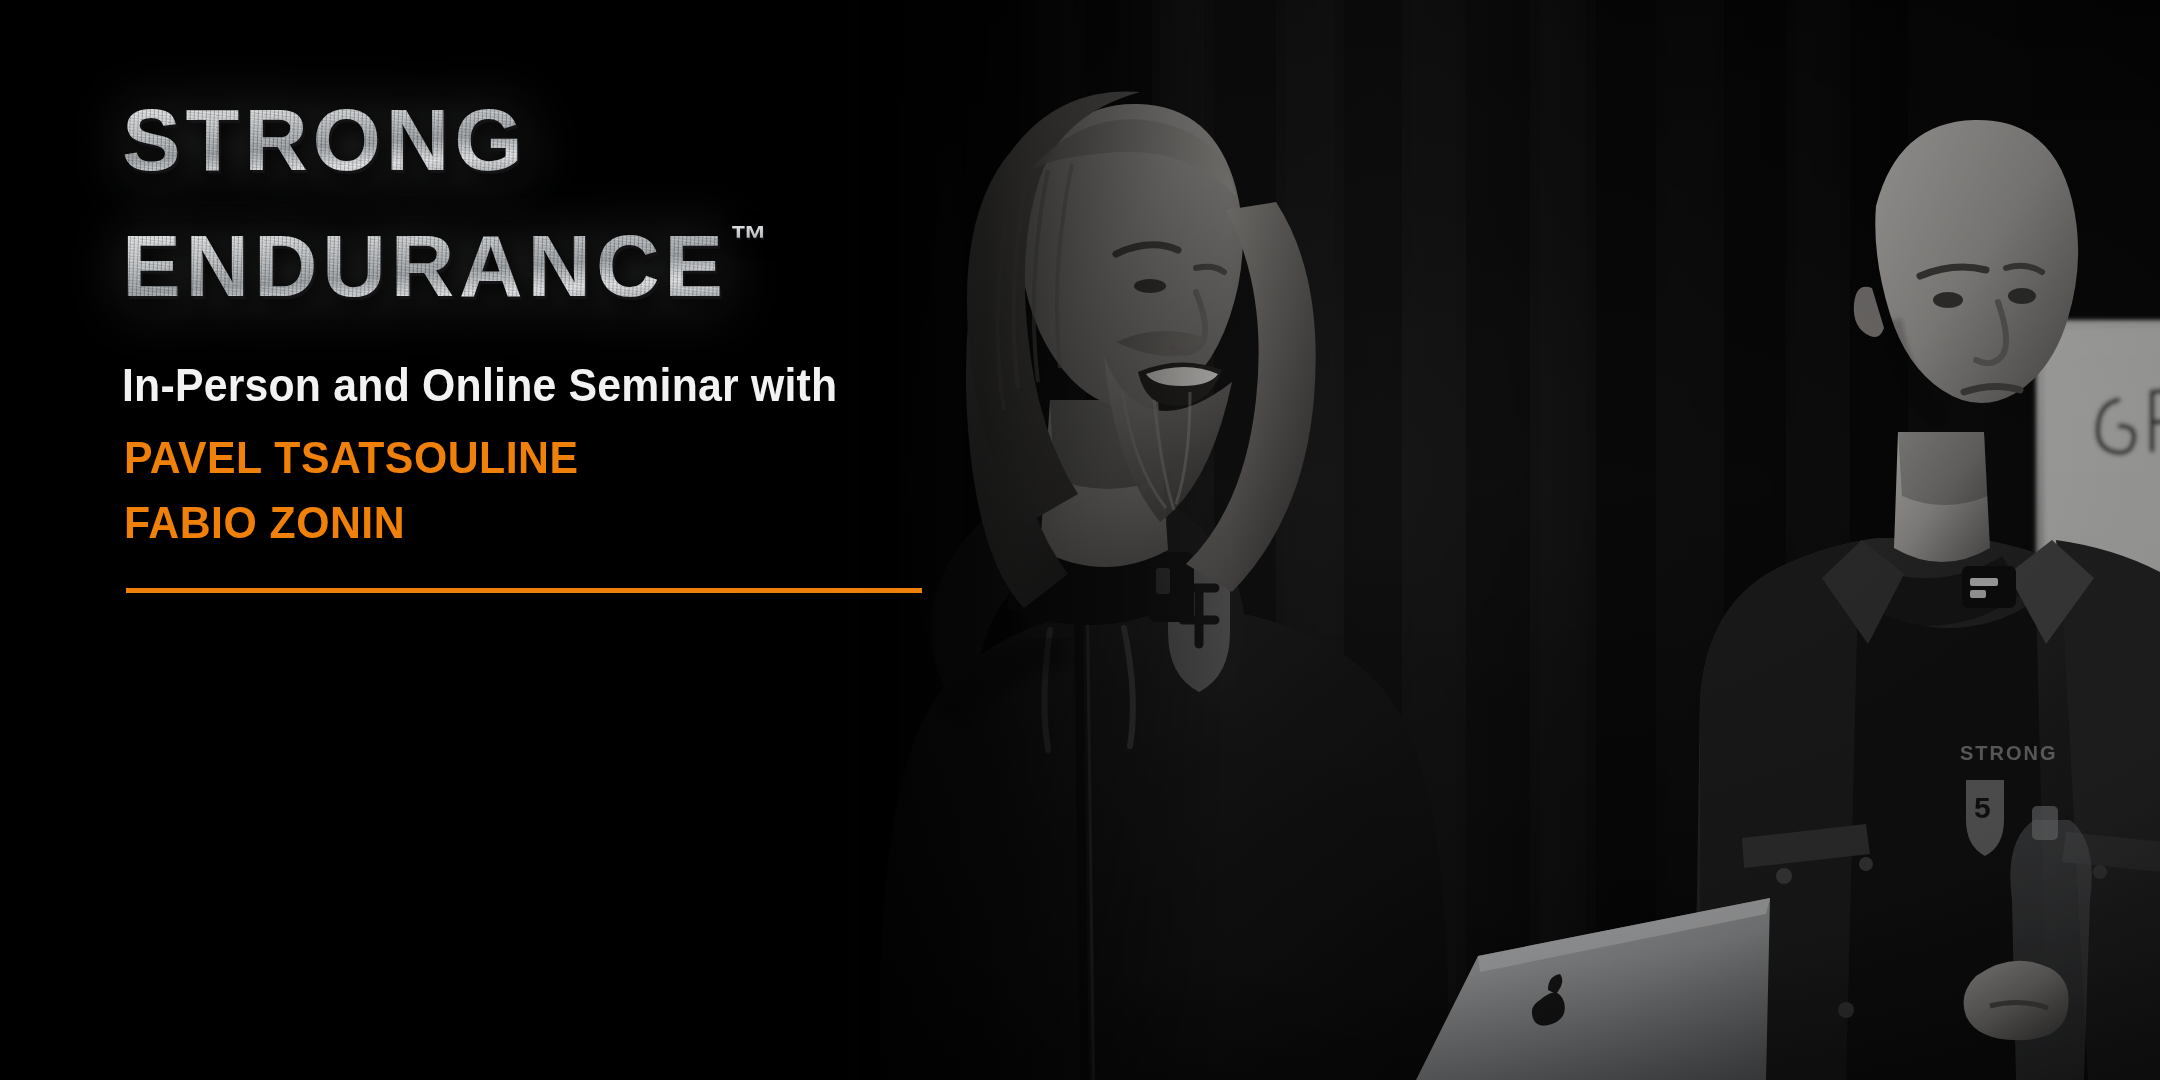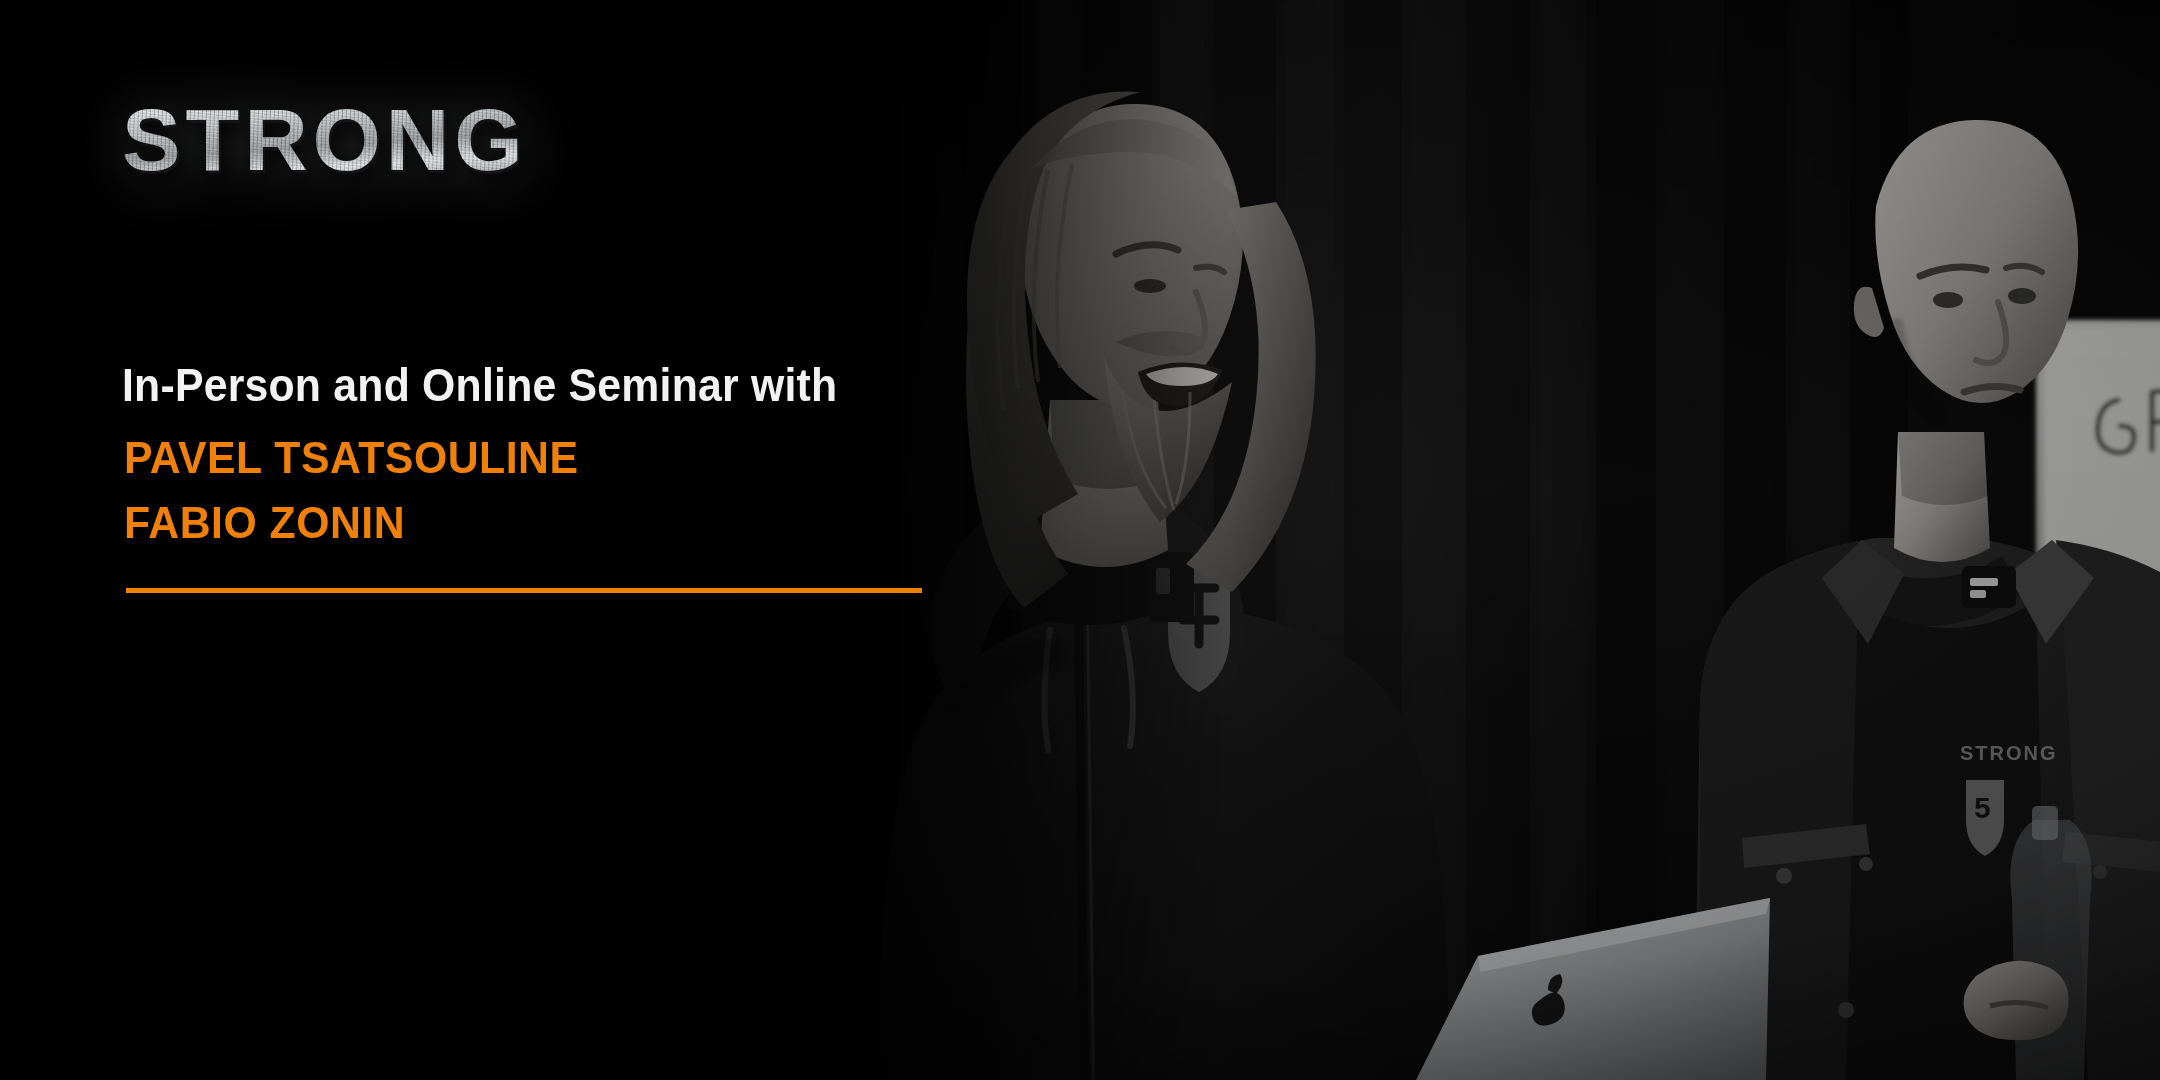--- a/index.html
+++ b/index.html
@@ -417,20 +417,23 @@
     <div class="band" id="band-a"></div>
     <div class="band" id="band-b"></div>
   </div>
 
   <div id="scrim"></div>
 
   <div id="content">
 
     <div class="title-line" id="title-strong">STRONG</div>
 
+    <div id="title-endurance-wrap">
+      <span class="title-line" id="title-endurance">ENDURANCE</span><span id="title-tm">™</span>
+    </div>
 
     <div id="subtitle">In-Person and Online Seminar with</div>
 
     <div class="presenter" id="presenter-0">PAVEL TSATSOULINE</div>
 
     <div class="presenter" id="presenter-1">FABIO ZONIN</div>
 
     <div id="divider"></div>
 
   </div>

